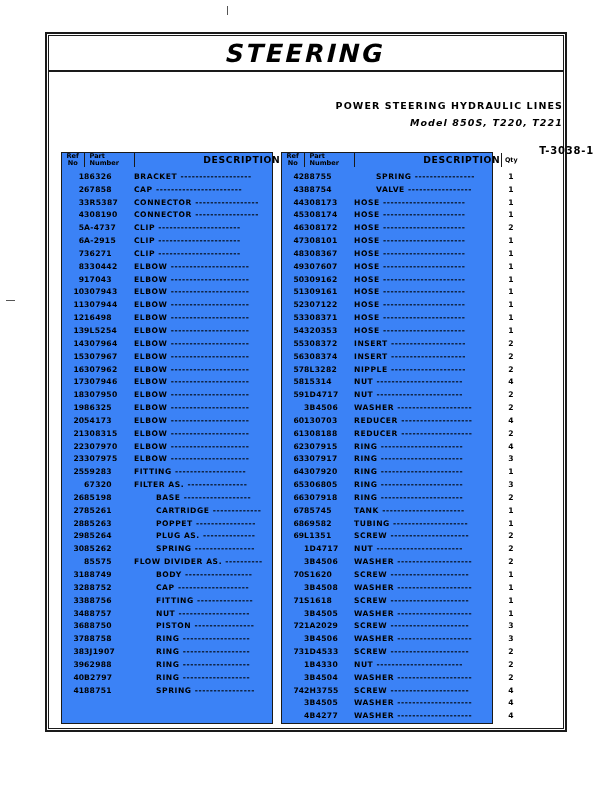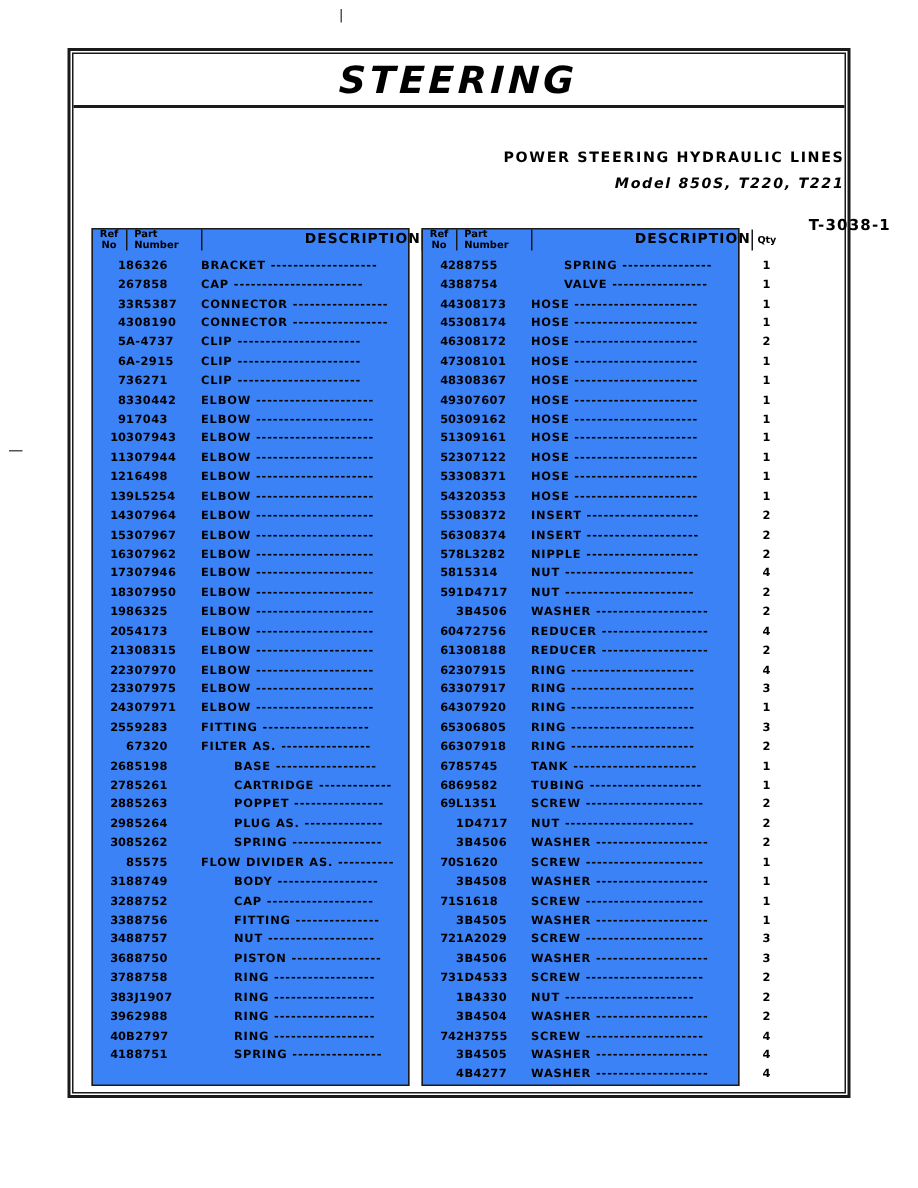--- a/index.html
+++ b/index.html
@@ -371,26 +371,20 @@
               <td class="desc"><span>ELBOW</span><span class="leader"> ---------------------</span></td>
               <td class="qty">1</td>
             </tr>
             <tr>
               <td class="ref">23</td>
               <td class="part">307975</td>
               <td class="desc"><span>ELBOW</span><span class="leader"> ---------------------</span></td>
               <td class="qty">1</td>
             </tr>
             <tr>
-              <td class="ref">24</td>
-              <td class="part">307971</td>
-              <td class="desc"><span>ELBOW</span><span class="leader"> ---------------------</span></td>
-              <td class="qty">2</td>
-            </tr>
-            <tr>
               <td class="ref">25</td>
               <td class="part">59283</td>
               <td class="desc"><span>FITTING</span><span class="leader"> -------------------</span></td>
               <td class="qty">2</td>
             </tr>
             <tr>
               <td class="ref"></td>
               <td class="part">67320</td>
               <td class="desc"><span>FILTER AS.</span><span class="leader"> ----------------</span></td>
               <td class="qty">1</td>
@@ -627,21 +621,21 @@
               <td class="qty">2</td>
             </tr>
             <tr>
               <td class="ref"></td>
               <td class="part">3B4506</td>
               <td class="desc"><span>WASHER</span><span class="leader"> --------------------</span></td>
               <td class="qty">2</td>
             </tr>
             <tr>
               <td class="ref">60</td>
-              <td class="part">472756</td>
+              <td class="part">130703</td>
               <td class="desc"><span>REDUCER</span><span class="leader"> -------------------</span></td>
               <td class="qty">4</td>
             </tr>
             <tr>
               <td class="ref">61</td>
               <td class="part">308188</td>
               <td class="desc"><span>REDUCER</span><span class="leader"> -------------------</span></td>
               <td class="qty">2</td>
             </tr>
             <tr>

